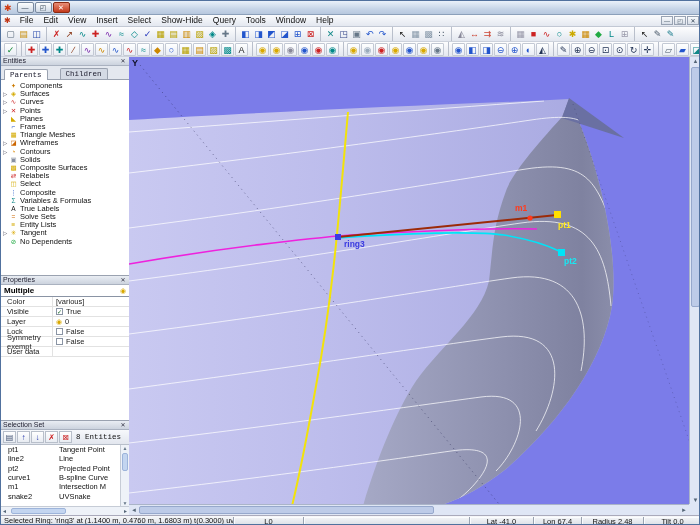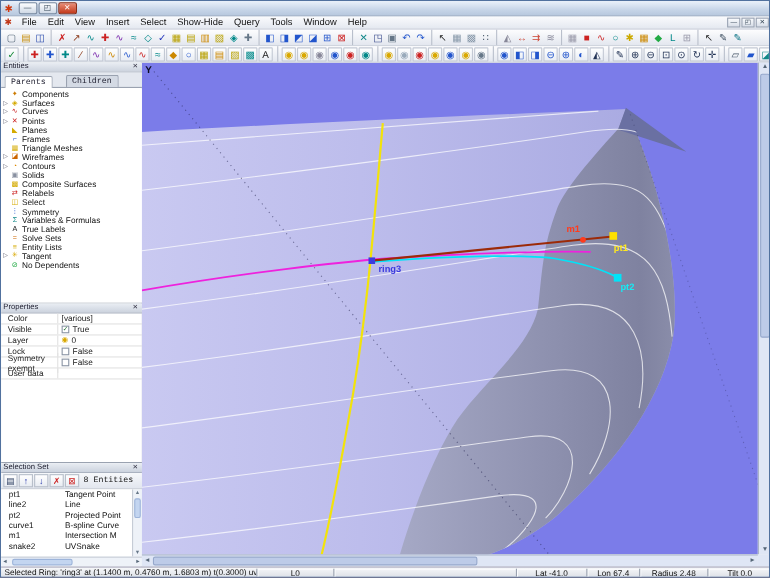--- a/index.html
+++ b/index.html
@@ -317,21 +317,21 @@
             <span class="tree-lbl">Relabels</span>
           </div>
           <div class="tree-row">
             <span class="tree-exp"></span>
             <span class="tree-ico" style="color: rgb(212, 170, 0);">◫</span>
             <span class="tree-lbl">Select</span>
           </div>
           <div class="tree-row">
             <span class="tree-exp"></span>
             <span class="tree-ico" style="color: rgb(34, 85, 204);">⋮</span>
-            <span class="tree-lbl">Symmetry</span>
+            <span class="tree-lbl">Composite</span>
           </div>
           <div class="tree-row">
             <span class="tree-exp"></span>
             <span class="tree-ico" style="color: rgb(17, 136, 136);">Σ</span>
             <span class="tree-lbl">Variables &amp; Formulas</span>
           </div>
           <div class="tree-row">
             <span class="tree-exp"></span>
             <span class="tree-ico" style="color: rgb(17, 17, 17);">A</span>
             <span class="tree-lbl">True Labels</span>
@@ -356,20 +356,24 @@
             <span class="tree-ico" style="color: rgb(34, 170, 68);">⊘</span>
             <span class="tree-lbl">No Dependents</span>
           </div>
         </div>
     </div>
 
     <div id="properties" class="pane">
       <div class="pane-hdr">
         <span class="cap">Properties</span>
         <span class="x">✕</span>
+      </div>
+      <div class="prop-target">
+        <span class="nm">Multiple</span>
+        <span class="bulb">◉</span>
       </div>
       <div id="prop-rows">
           <div class="prop-row">
             <span class="prop-lbl">Color</span>
             <span class="prop-val">[various]</span>
           </div>
           <div class="prop-row">
             <span class="prop-lbl">Visible</span>
             <span class="prop-val"><span class="chk">✓</span>True</span>
           </div>

